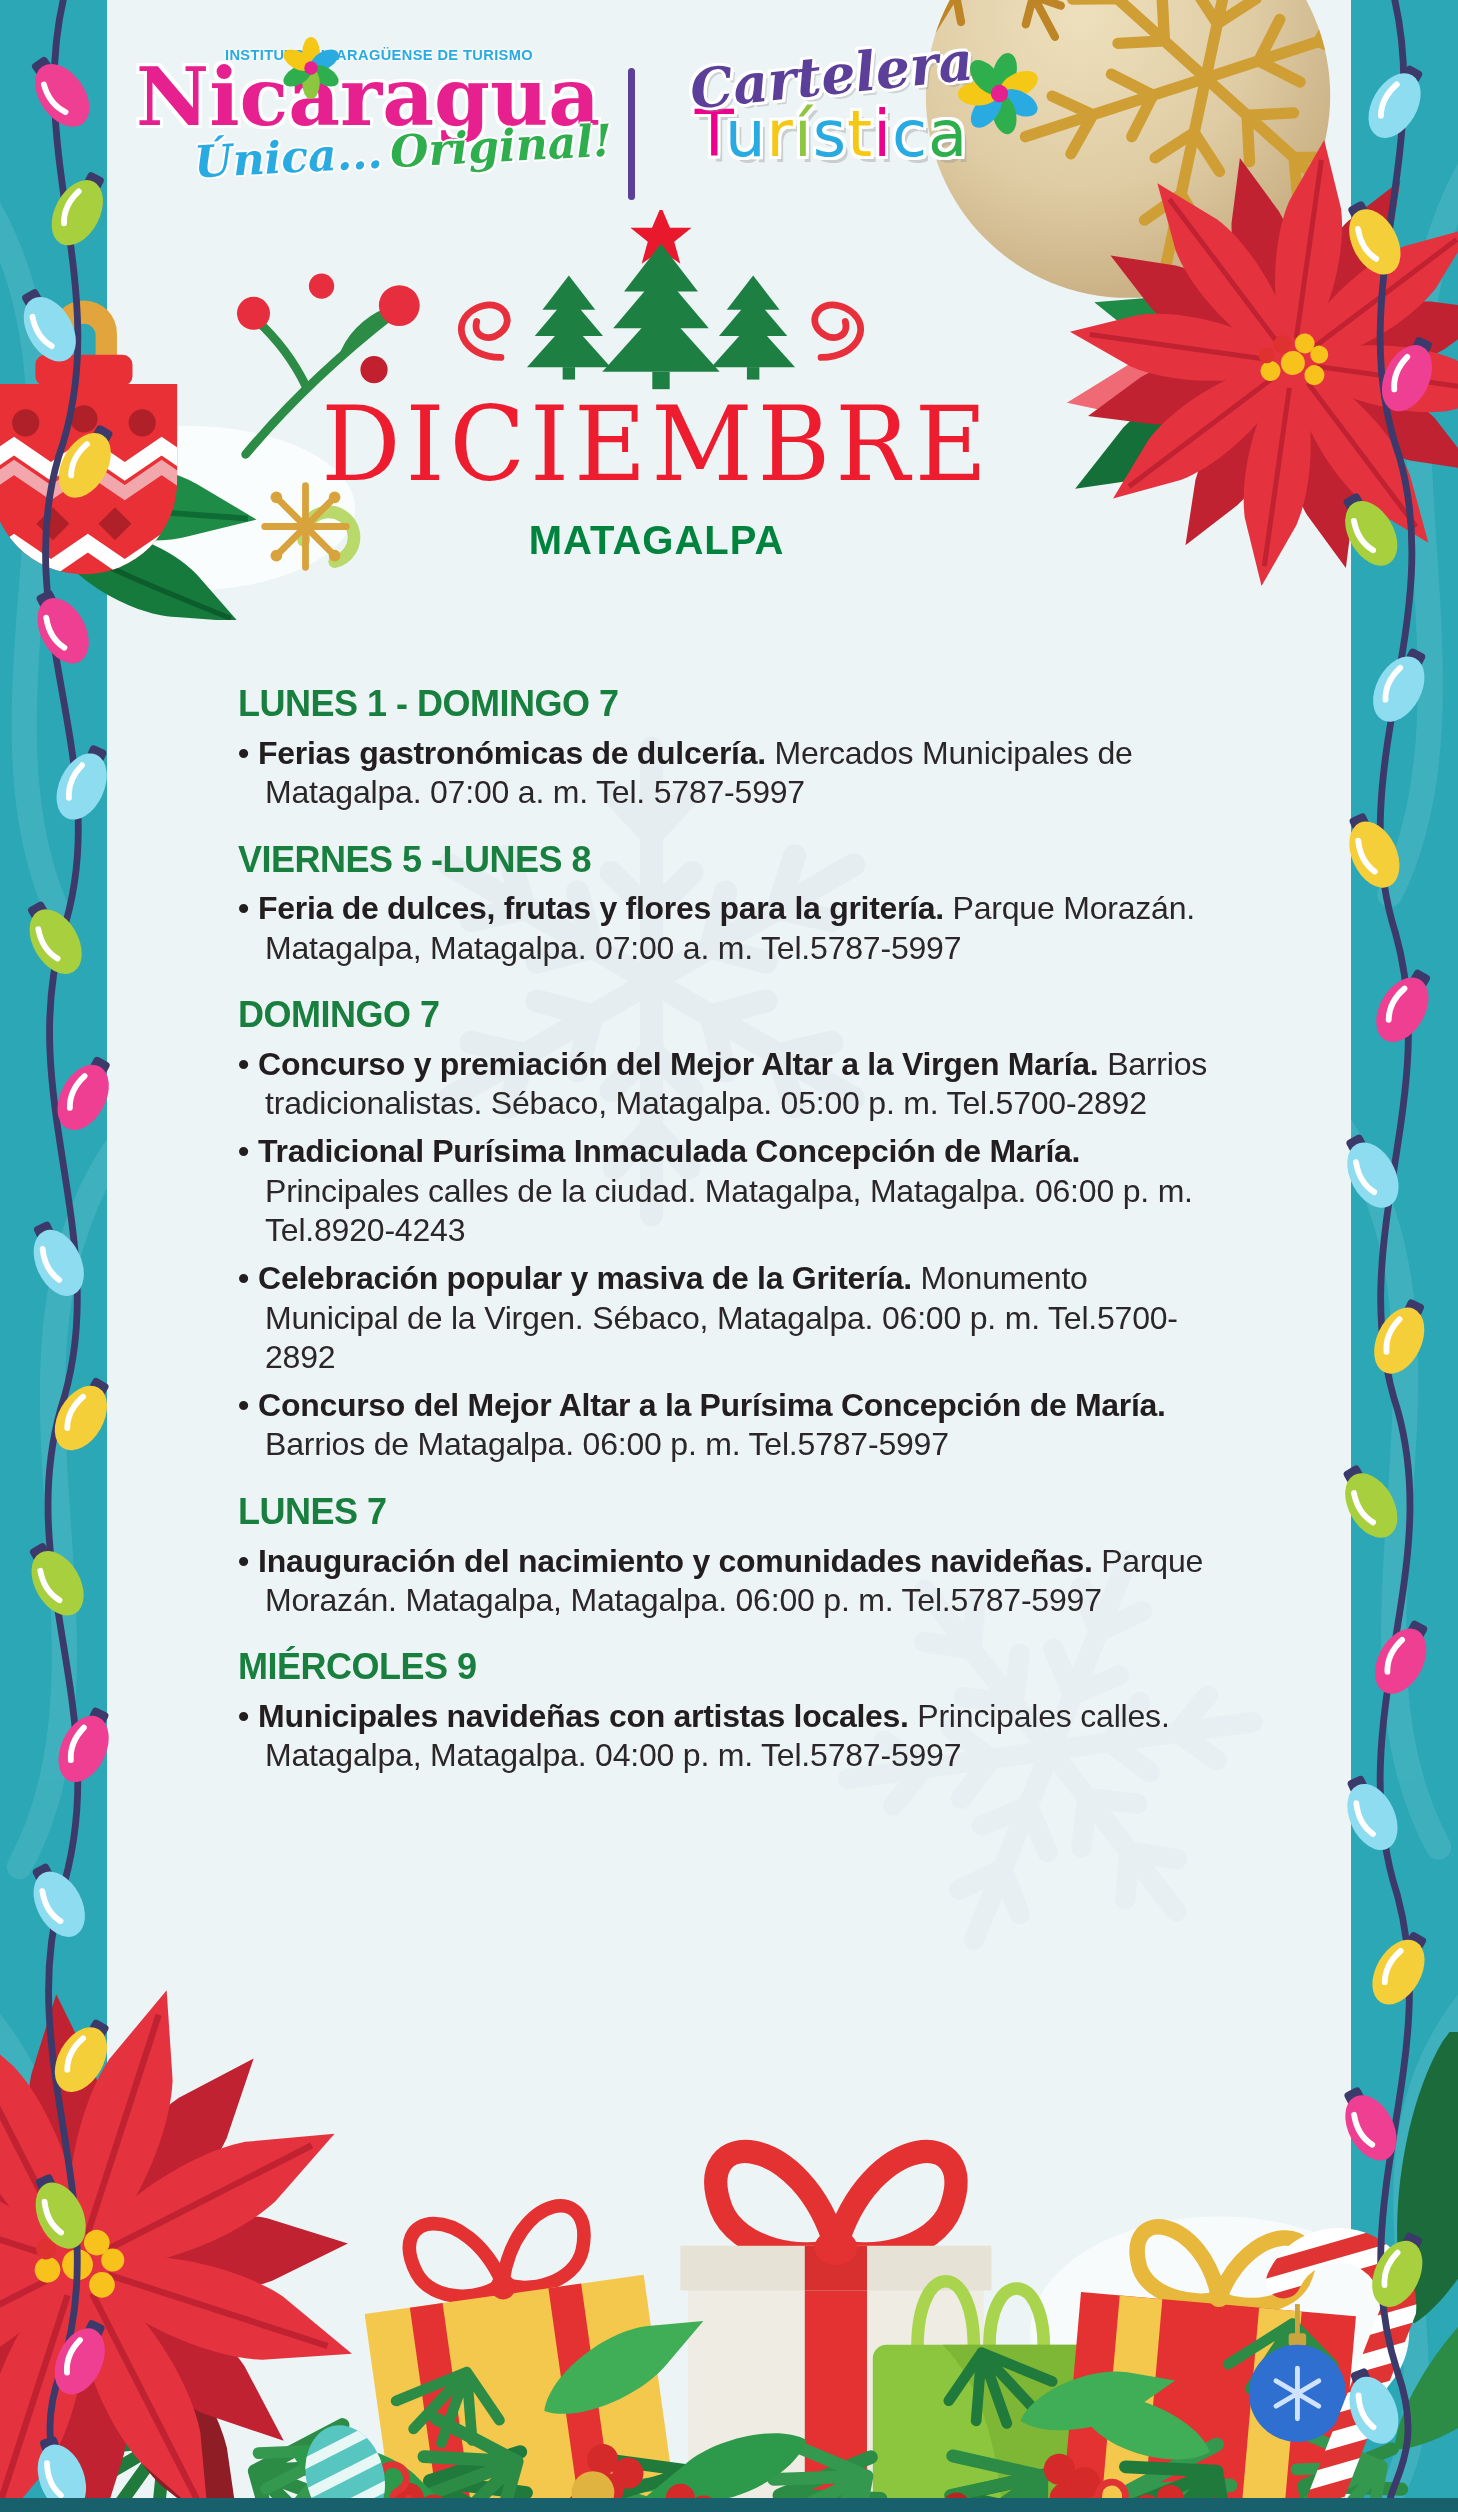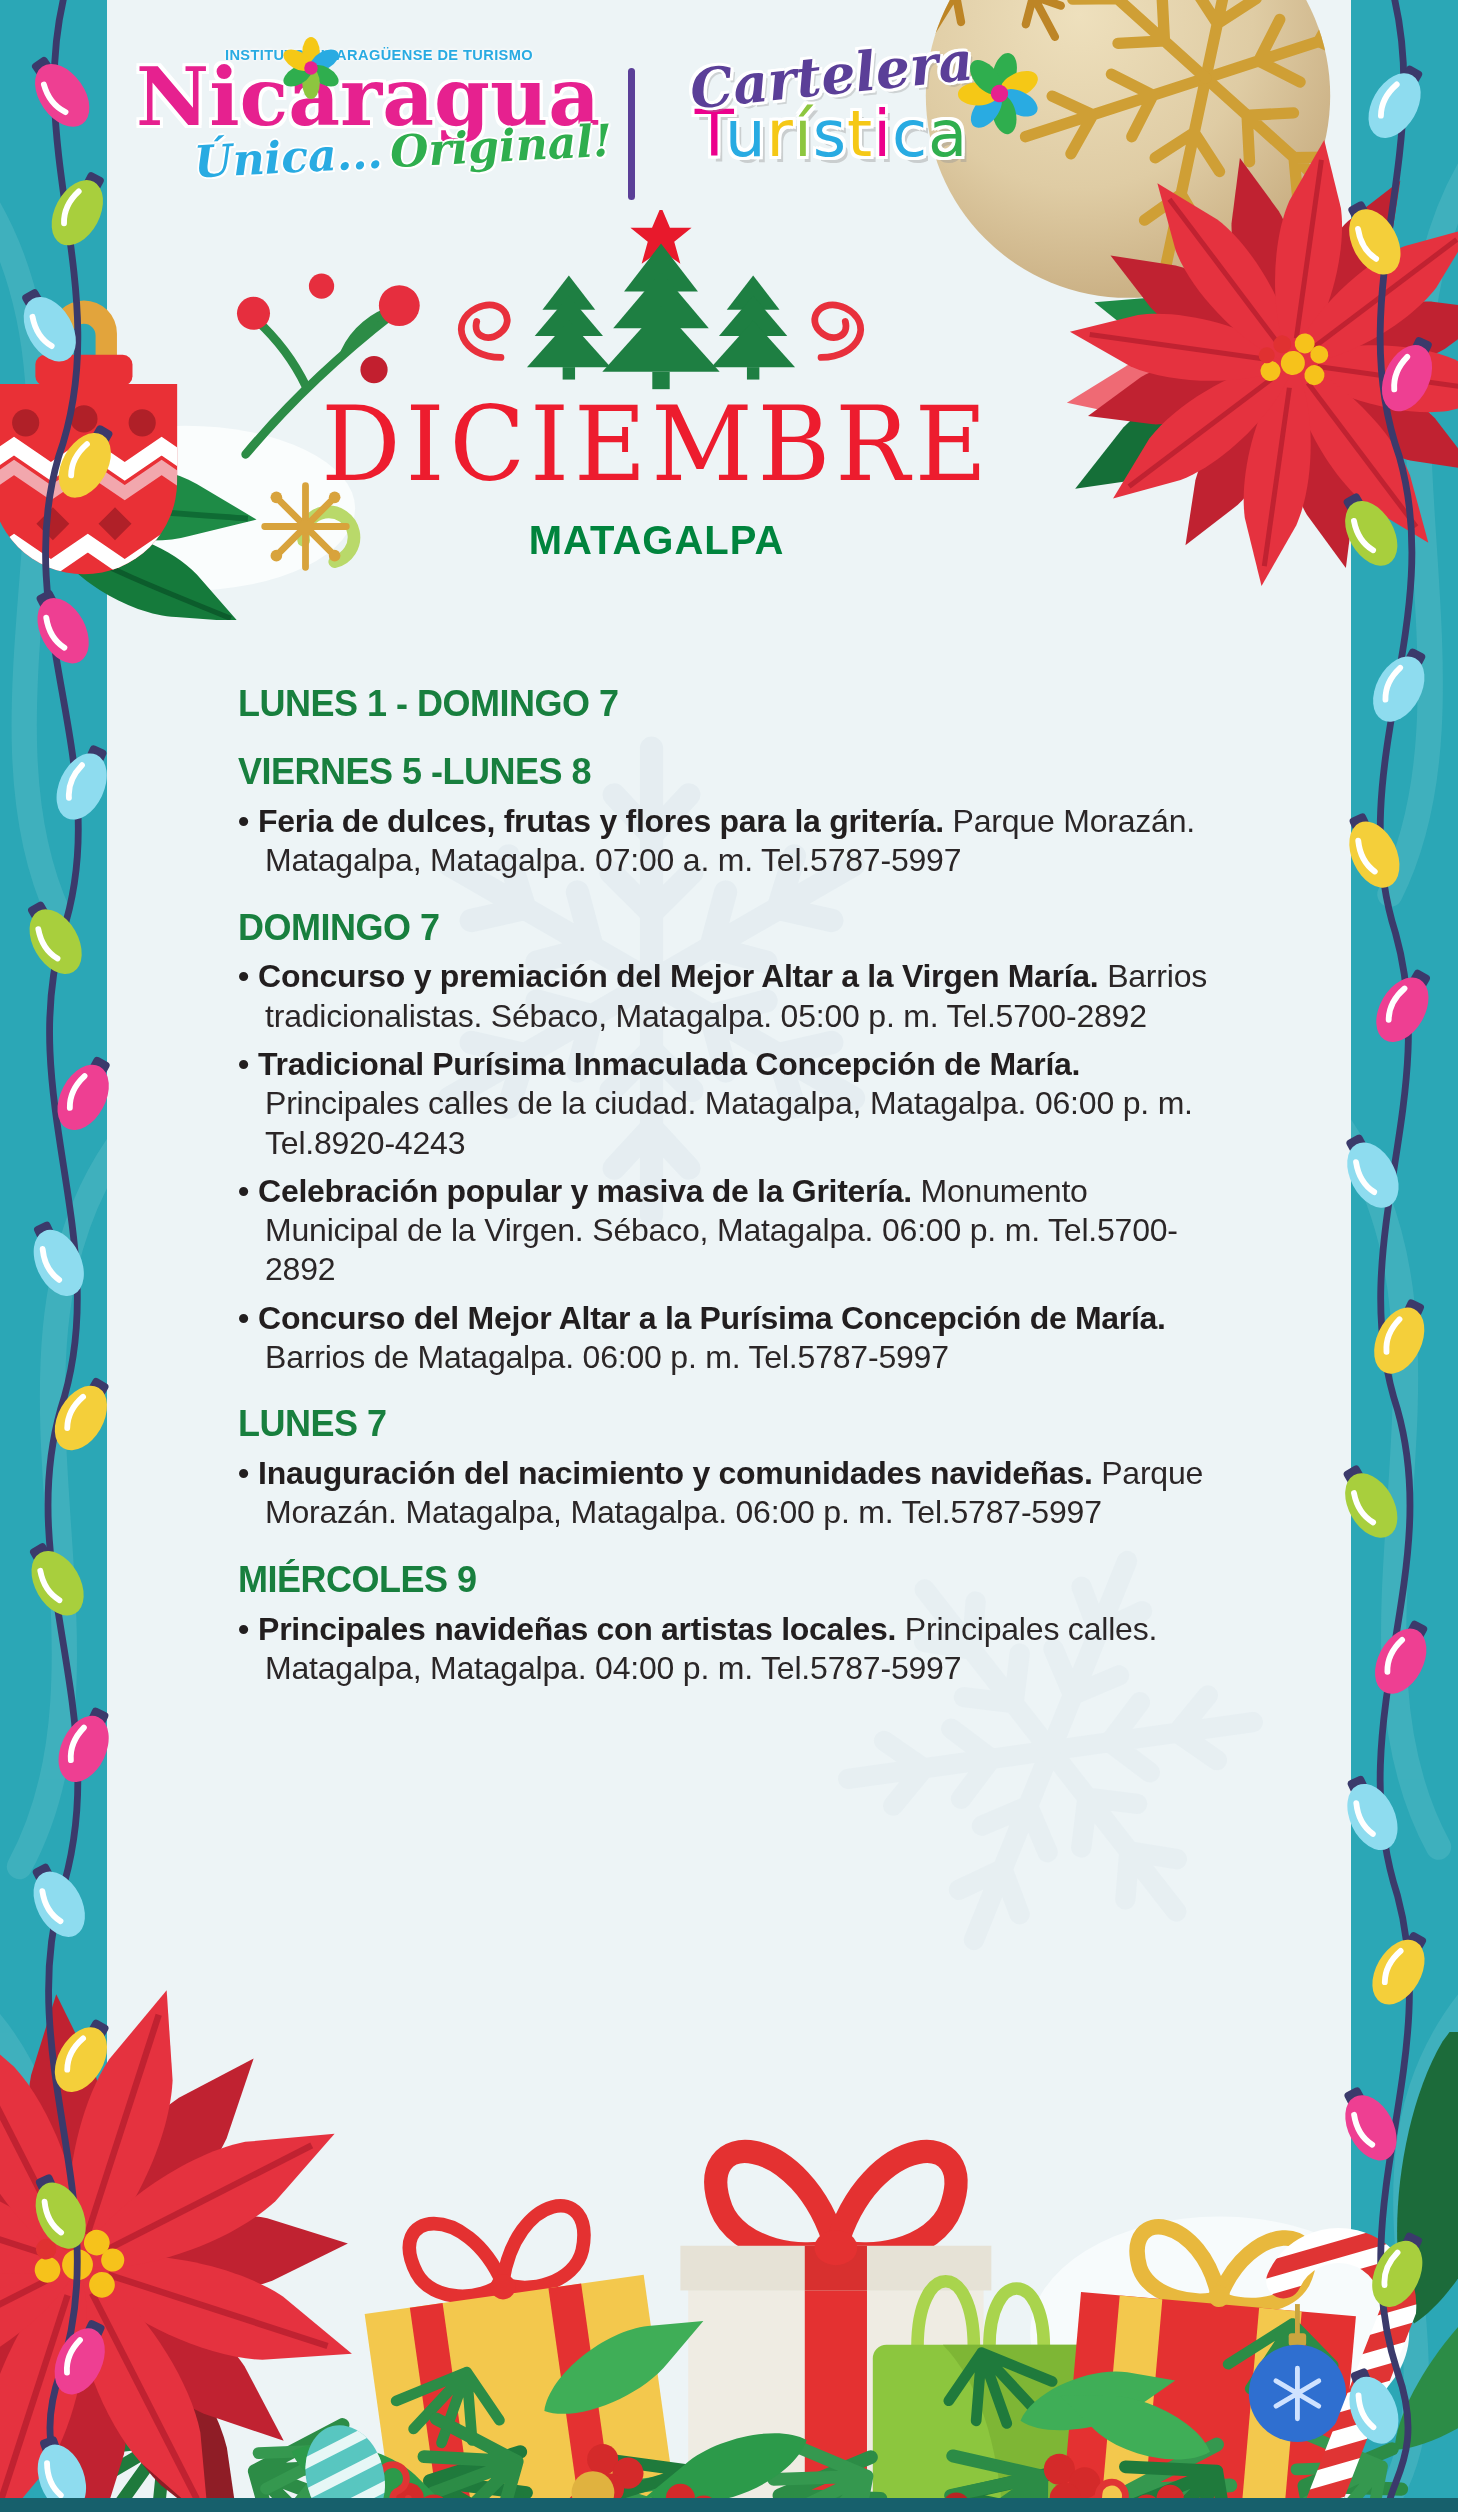--- a/index.html
+++ b/index.html
@@ -307,20 +307,23 @@
       </g>
     </svg>
   </div>
 
   <h1 class="month">DICIEMBRE</h1>
   <h2 class="city">MATAGALPA</h2>
 
   <div class="events">
     <section class="section">
       <h3 class="section-date">LUNES 1 - DOMINGO 7</h3>
+      <div class="section-events">
+          <p class="event"><span class="ev-bold">Ferias gastronómicas de dulcería.</span><span class="ev-rest"> Mercados Municipales de Matagalpa. 07:00 a. m. Tel. 5787-5997</span></p>
+        </div>
     </section>
 
     <section class="section">
       <h3 class="section-date">VIERNES 5 -LUNES 8</h3>
       <div class="section-events">
           <p class="event"><span class="ev-bold">Feria de dulces, frutas y flores para la gritería.</span><span class="ev-rest"> Parque Morazán. Matagalpa, Matagalpa. 07:00 a. m. Tel.5787-5997</span></p>
         </div>
     </section>
 
     <section class="section">
@@ -336,21 +339,21 @@
     <section class="section">
       <h3 class="section-date">LUNES 7</h3>
       <div class="section-events">
           <p class="event"><span class="ev-bold">Inauguración del nacimiento y comunidades navideñas.</span><span class="ev-rest"> Parque Morazán. Matagalpa, Matagalpa. 06:00 p. m. Tel.5787-5997</span></p>
         </div>
     </section>
 
     <section class="section">
       <h3 class="section-date">MIÉRCOLES 9</h3>
       <div class="section-events">
-          <p class="event"><span class="ev-bold">Principales navideñas con artistas locales.</span><span class="ev-rest"> Principales calles. Matagalpa, Matagalpa. 04:00 p. m. Tel.5787-5997</span></p>
+          <p class="event"><span class="ev-bold">Municipales navideñas con artistas locales.</span><span class="ev-rest"> Principales calles. Matagalpa, Matagalpa. 04:00 p. m. Tel.5787-5997</span></p>
         </div>
     </section>
   </div>
 
   <svg class="deco" style="left:0;top:2032px;z-index:3" width="1458" height="480" viewBox="0 0 1500 494">
     <defs>
       <pattern id="canep" width="34" height="34" patternTransform="rotate(60)" patternUnits="userSpaceOnUse">
         <rect width="34" height="34" fill="#ffffff"></rect>
           <rect width="17" height="34" fill="#e03434"></rect>
       </pattern>

